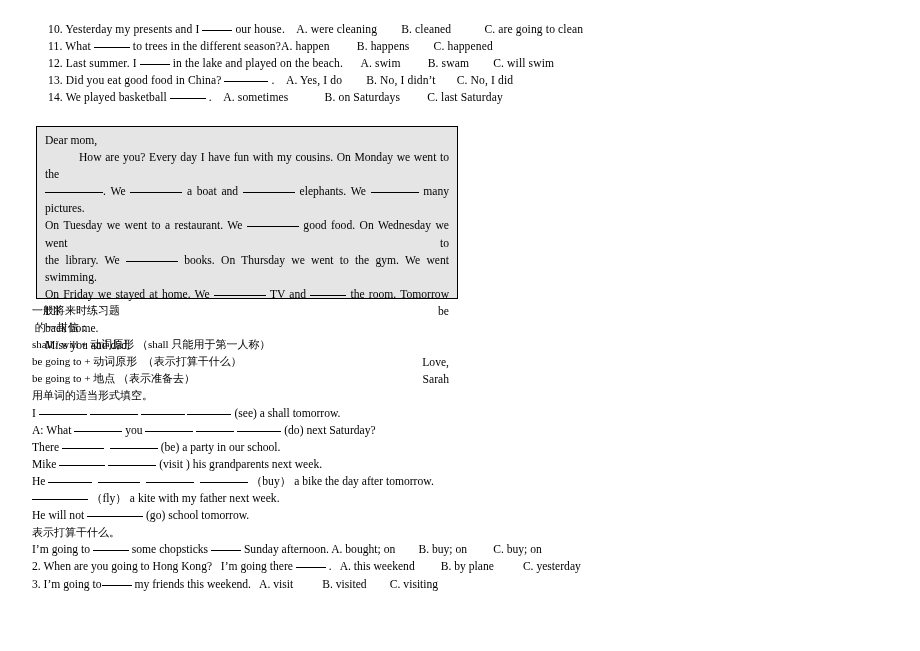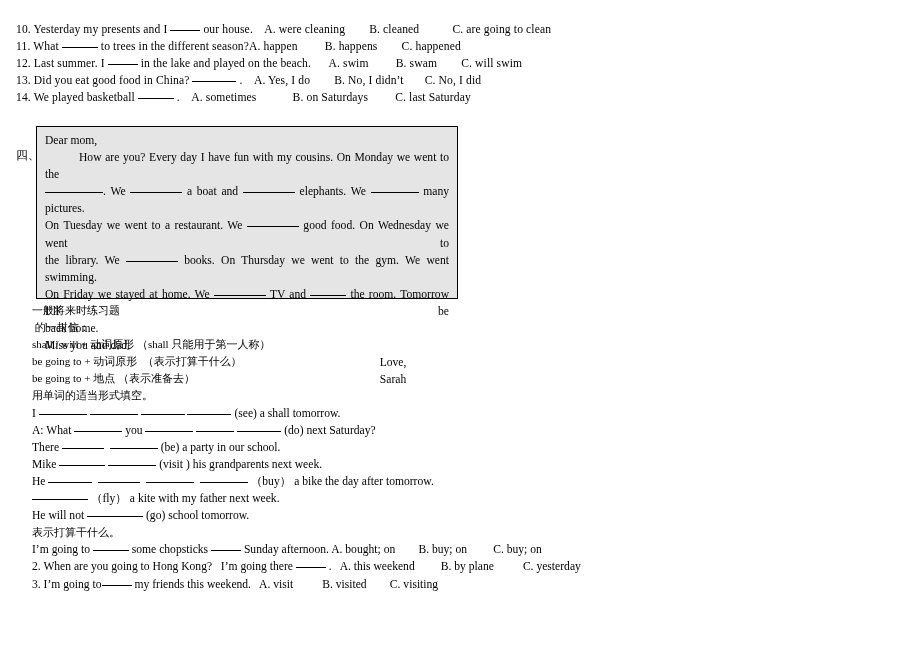--- a/index.html
+++ b/index.html
@@ -17,21 +17,21 @@
   }
   .page {
     position: relative;
     width: 920px;
     height: 651px;
     background: #ffffff;
     box-sizing: border-box;
   }
   .content {
     position: absolute;
-    left: 16px;
+    left: 48px;
     top: 21px;
     width: 860px;
   }
   .line {
     font-size: 11.6px;
     line-height: 17.1px;
     white-space: pre;
     letter-spacing: 0.01em;
   }
   .line.cjk {
@@ -70,21 +70,21 @@
     white-space: normal;
     text-align: justify;
     text-align-last: justify;
   }
   .lbline.lastline {
     white-space: normal;
     text-align: justify;
     text-align-last: left;
   }
   .sig {
-    text-align: center;
+    text-align: right;
     padding-left: 292px;
     font-size: 11.6px;
     line-height: 17.1px;
     white-space: pre;
   }
   .indent-lb { display:inline-block; width: 34px; }
 
   
   .lower {
     position: absolute;

